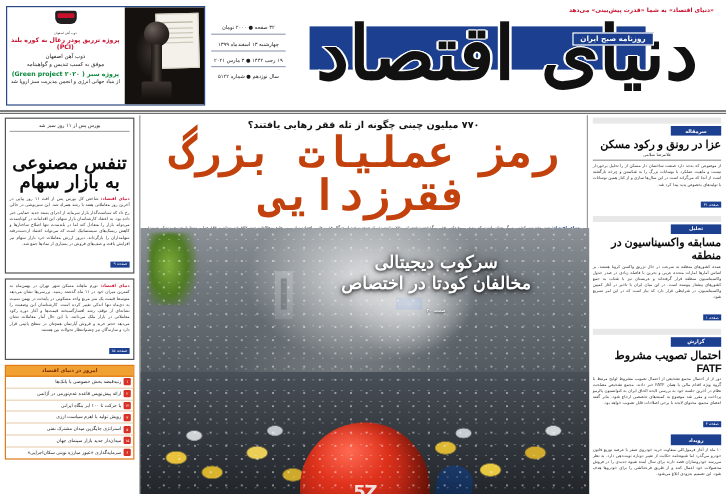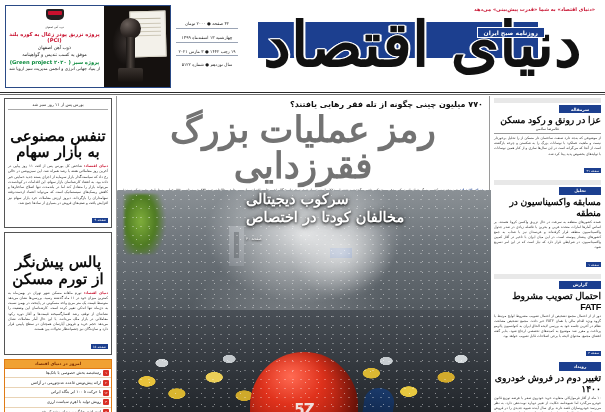--- a/index.html
+++ b/index.html
@@ -139,26 +139,26 @@
   }
   .today-item:last-child{border-bottom:none;}
   .today-num{
     background:#d93025;color:#fff;font-size:3.2px;width:6px;height:6px;
     display:flex;align-items:center;justify-content:center;flex:0 0 auto;border-radius:1px;
   }
   .today-txt{flex:1;text-align:right;line-height:1.2;}
 
   
   .ckicker{
-    font-size:8px;font-weight:bold;color:#111;padding:4px 6px 0;
+    font-size:8px;font-weight:bold;text-align:center;color:#111;padding:4px 6px 0;
     line-height:1.3;
   }
   .chead{
-    font-family:Liberation Sans, sans-serif;
-    font-size:36px;font-weight:bold;text-align:center;color:#737373;
+    font-family:Liberation Mono, monospace;
+    font-size:36px;font-weight:bold;text-align:center;color:#c2410c;
     line-height:1.0;letter-spacing:-1.5px;padding:2px 4px 4px;
   }
   .clead{
     display:flex;gap:5px;padding:0 6px 3px;font-size:3.4px;line-height:1.45;
     color:#2b2b2b;text-align:justify;
   }
   .clead > div{flex:1;}
   .clead .lead-label{color:#1c3f8f;font-weight:bold;}
 
   .photo{
@@ -231,21 +231,21 @@
   .photo .dots{
     position:absolute;inset:0;
     background-image:
       radial-gradient(circle, rgba(255,255,255,0.85) 0.6px, transparent 0.8px),
       radial-gradient(circle, rgba(255,255,255,0.55) 0.5px, transparent 0.7px);
     background-size:13px 11px, 8px 9px;
     background-position:0 0, 4px 5px;
     opacity:0.55;
   }
   .photo-cap{
-    position:absolute;right:10px;top:0;width:235px;text-align:left;z-index:6;
+    position:absolute;right:10px;top:20px;width:235px;text-align:center;z-index:6;
   }
   .photo-cap .line{
     font-family:"DejaVu Serif","Liberation Serif",serif;
     font-size:14.5px;font-weight:bold;color:#ffffff;line-height:1.22;
     letter-spacing:-0.6px;
     text-shadow:0 1px 3px rgba(0,0,0,0.85),0 0 7px rgba(0,0,0,0.7);
   }
   .photo-cap .ptag{
     display:inline-block;margin-top:2px;font-size:4px;color:#fff;
     text-shadow:0 1px 2px rgba(0,0,0,0.9);
@@ -317,21 +317,20 @@
     <div class="col-left">
 
       <div class="lbox">
         <div class="lkicker">بورس پس از ۱۱ روز سبز شد</div>
         <div class="lhead">تنفس مصنوعی به بازار سهام</div>
         <div class="lbody"><span class="lead">دنیای اقتصاد:</span> <span>شاخص کل بورس پس از افت ۱۱ روز پیاپی در آخرین روز معاملاتی هفته با رشد همراه شد. این سبزپوشی در حالی رخ داد که سیاست‌گذار بازار سرمایه از اجرای بسته جدید حمایتی خبر داده بود. به اعتقاد کارشناسان بازار سهام، این اقدامات در کوتاه‌مدت می‌تواند بازار را متعادل کند اما در بلندمدت تنها اصلاح ساختارها و کاهش ریسک‌های سیستماتیک است که می‌تواند اعتماد ازدست‌رفته سهامداران را بازگرداند. دیروز ارزش معاملات خرد بازار سهام نیز افزایش یافت و صف‌های فروش در بسیاری از نمادها جمع شد.</span></div>
         <div class="pagetag">صفحه ۹</div>
       </div>
 
       <div class="lbox">
-        <div class="lhead">پالس پیش‌نگر از تورم مسکن</div>
         <div class="lbody"><span class="lead">دنیای اقتصاد:</span> <span>تورم ماهانه مسکن شهر تهران در بهمن‌ماه به کمترین میزان خود در ۱۱ ماه گذشته رسید. بررسی‌ها نشان می‌دهد متوسط قیمت یک متر مربع واحد مسکونی در پایتخت در بهمن نسبت به دی‌ماه تنها اندکی تغییر کرده است. کارشناسان این وضعیت را نشانه‌ای از توقف رشد افسارگسیخته قیمت‌ها و آغاز دوره رکود معاملاتی در بازار ملک می‌دانند. با این حال آمار معاملات نشان می‌دهد حجم خرید و فروش آپارتمان همچنان در سطح پایینی قرار دارد و سازندگان نیز چشم‌انتظار تحولات بین هستند.</span></div>
         <div class="pagetag">صفحه ۱۵</div>
       </div>
 
       <div class="today-box">
         <div class="today-head">امروز در دنیای اقتصاد</div>
         <div class="today-item">
           <span class="today-num">۱</span>
           <span class="today-txt">رتبه‌قبضه بخش خصوصی با بانک‌ها</span>
         </div>
@@ -411,19 +410,18 @@
       <div class="rsec">
         <div class="rlabel-bar"></div>
         <div class="rlabel">گزارش</div>
         <div class="rhead">احتمال تصویب مشروط FATF</div>
         <div class="rbody">دور از از احتمال مجمع تشخیص از احتمال تصویب مشروط لوایح مرتبط با گروه ویژه اقدام مالی یا همان FATF خبر دادند. مجمع تشخیص مصلحت نظام در آخرین جلسه خود به بررسی لایحه الحاق ایران به کنوانسیون پالرمو پرداخت و مقرر شد موضوع به کمیته‌های تخصصی ارجاع شود. بنابر گفته اعضای مجمع، محتوای لایحه با برخی اصلاحات قابل تصویب خواهد بود.</div>
         <div class="rtag">صفحه ۴</div>
       </div>
 
       <div class="rsec">
         <div class="rlabel">رویداد</div>
-        <div class="rhead">تغییر دوم در فروش خودروی ۱۴۰۰</div>
         <div class="rbody">۱۰ ماه از آغاز فرمول‌کلی متفاوت خرید خودروی صفر با عرضه توزیع قانون خودرو می‌گذرد اما شیوه‌نامه حکایت از تغییر دوباره نوبت‌دهی دارد. به نظر می‌رسد خودروسازان قصد دارند برای سال آینده شیوه جدیدی را در فروش محصولات خود اعمال کنند و از طریق قرعه‌کشی را برای خودروها هدف شود. این تصمیم به‌زودی ابلاغ می‌شود.</div>
       </div>
 
     </div>
   </div>
 </div>
 
 </body></html>

